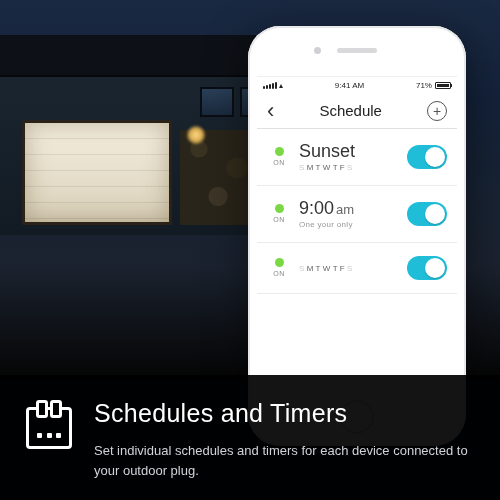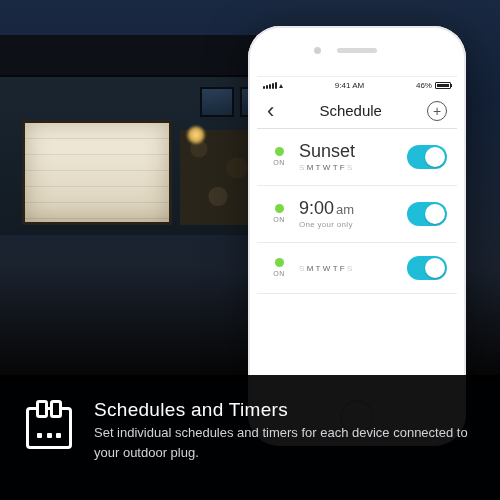--- a/index.html
+++ b/index.html
@@ -15,21 +15,21 @@
 .lamp{position:absolute;left:186px;bottom:90px;width:20px;height:20px;border-radius:50%;background:radial-gradient(circle,#ffd980 0%,#d4a850 45%,transparent 72%);filter:blur(1px)}
 .win{position:absolute;background:linear-gradient(180deg,#2a3f58,#1a2a3d);border:2px solid #0a0e14}
 .win1{top:52px;left:200px;width:34px;height:30px}
 .win2{top:52px;left:240px;width:34px;height:30px}
 .bottom{position:absolute;left:0;right:0;bottom:0;height:125px;background:rgba(0,0,0,.92);padding:24px 26px 22px 94px;color:#fff}
 .cal-icon{position:absolute;left:26px;top:32px;width:46px;height:42px;border:3px solid #fff;border-radius:4px}
 .cal-icon::before{content:"";position:absolute;top:-10px;left:7px;width:6px;height:12px;border:3px solid #fff;border-radius:3px;background:#000}
 .cal-icon::after{content:"";position:absolute;top:-10px;right:7px;width:6px;height:12px;border:3px solid #fff;border-radius:3px;background:#000}
 .cal-dots{position:absolute;bottom:8px;left:8px;right:8px;display:flex;justify-content:space-between}
 .cal-dots span{width:5px;height:5px;background:#fff;border-radius:1px}
-.bt-title{font-size:19px;font-weight:400;margin-bottom:2px;letter-spacing:.3px}
+.bt-title{font-size:25px;font-weight:400;margin-bottom:13px;letter-spacing:.3px}
 .bt-desc{font-size:13px;line-height:1.5;color:#d0d3d8;font-weight:400}
 .phone{position:absolute;right:34px;top:26px;width:218px;height:420px;background:#fff;border-radius:32px;box-shadow:0 8px 40px rgba(0,0,0,.5),inset 0 0 0 2px #e8e8ea}
 .screen{position:absolute;top:50px;left:9px;right:9px;bottom:55px;background:#fff;overflow:hidden;border-top:1px solid #eee}
 .speaker{position:absolute;top:22px;left:50%;transform:translateX(-50%);width:40px;height:5px;background:#d9d9dc;border-radius:3px}
 .cam{position:absolute;top:21px;left:66px;width:7px;height:7px;background:#d0d0d4;border-radius:50%}
 .homebtn{position:absolute;bottom:12px;left:50%;transform:translateX(-50%);width:34px;height:34px;border:2px solid #d8d8dc;border-radius:50%}
 .status{height:16px;display:flex;align-items:center;justify-content:space-between;padding:0 6px;font-size:8px;color:#222}
 .status-l,.status-r{display:flex;align-items:center;gap:2px}
 .sig{display:flex;gap:1px;align-items:flex-end}
 .sig span{width:2px;background:#222;border-radius:1px}
@@ -80,21 +80,21 @@
             <span></span>
             <span></span>
             <span></span>
             <span></span>
             <span></span>
           </div>
         <span>▴</span>
       </div>
       <span>9:41 AM</span>
       <div class="status-r">
-        <span>46%</span>
+        <span>71%</span>
         <div class="batt">
             <div class="batt-fill"></div>
           </div>
       </div>
     </div>
     <div class="nav">
       <span class="back">‹</span>
       <span class="nav-title">Schedule</span>
       <span class="add">+</span>
     </div>

